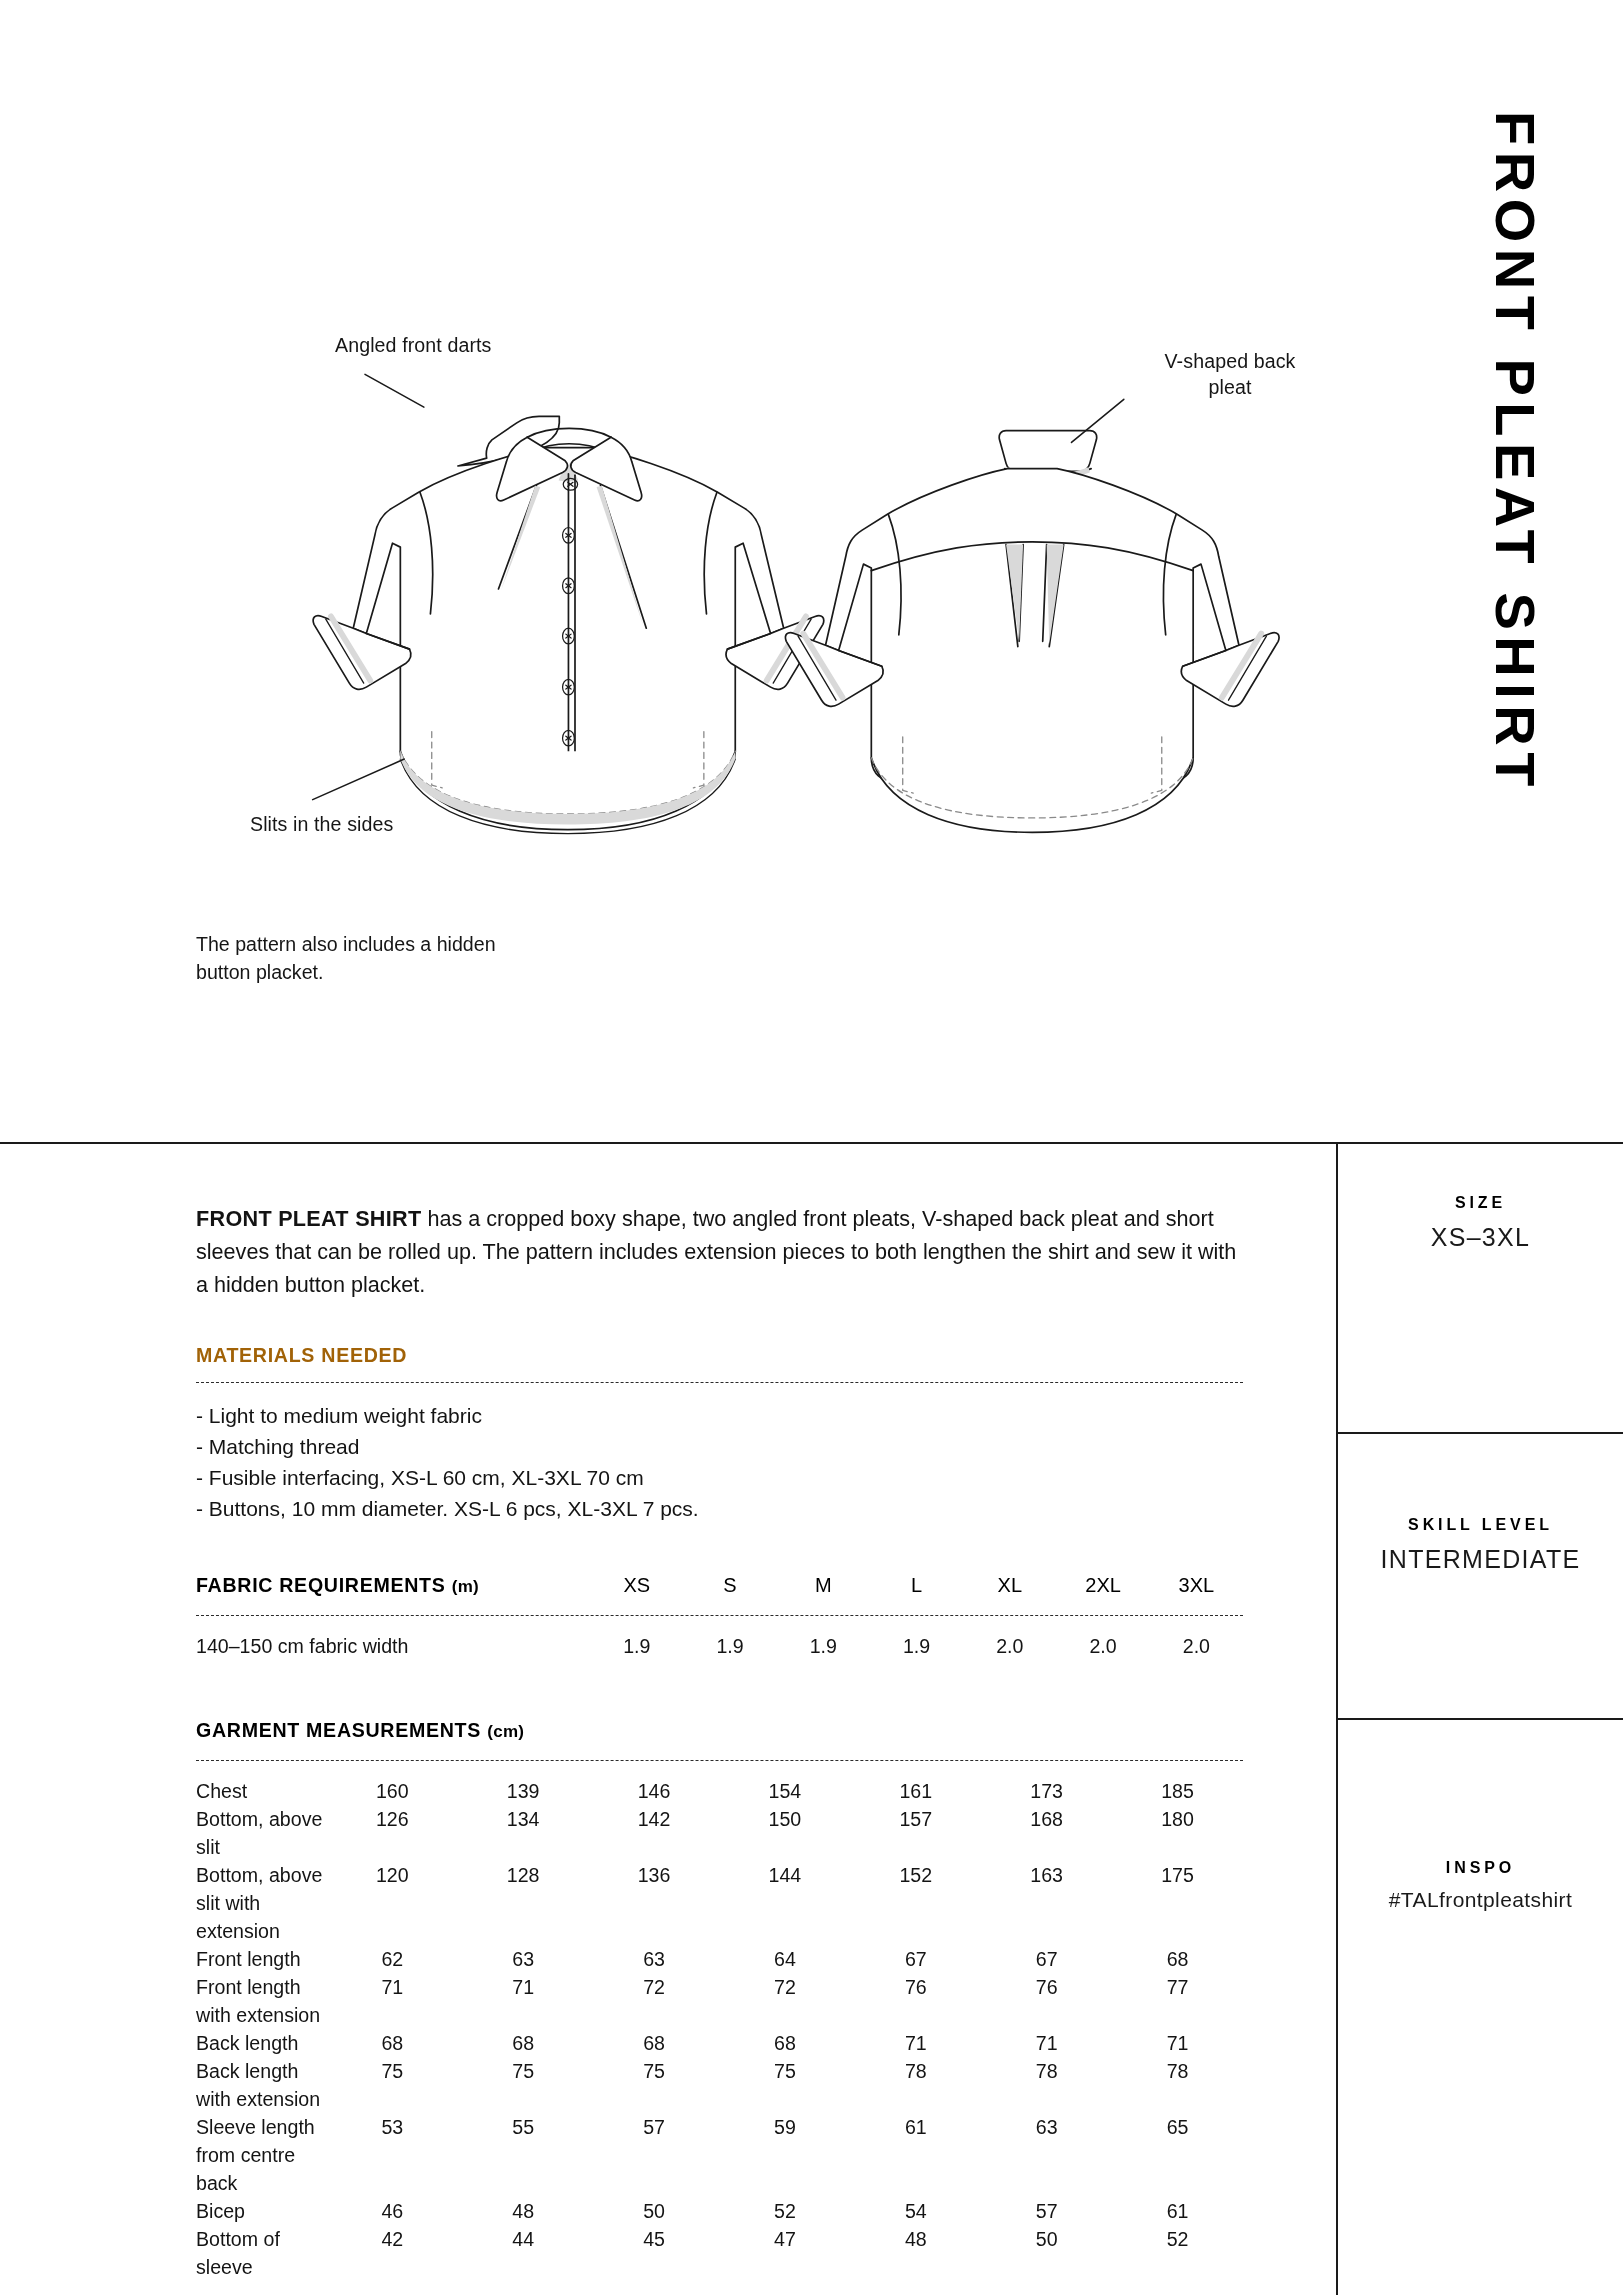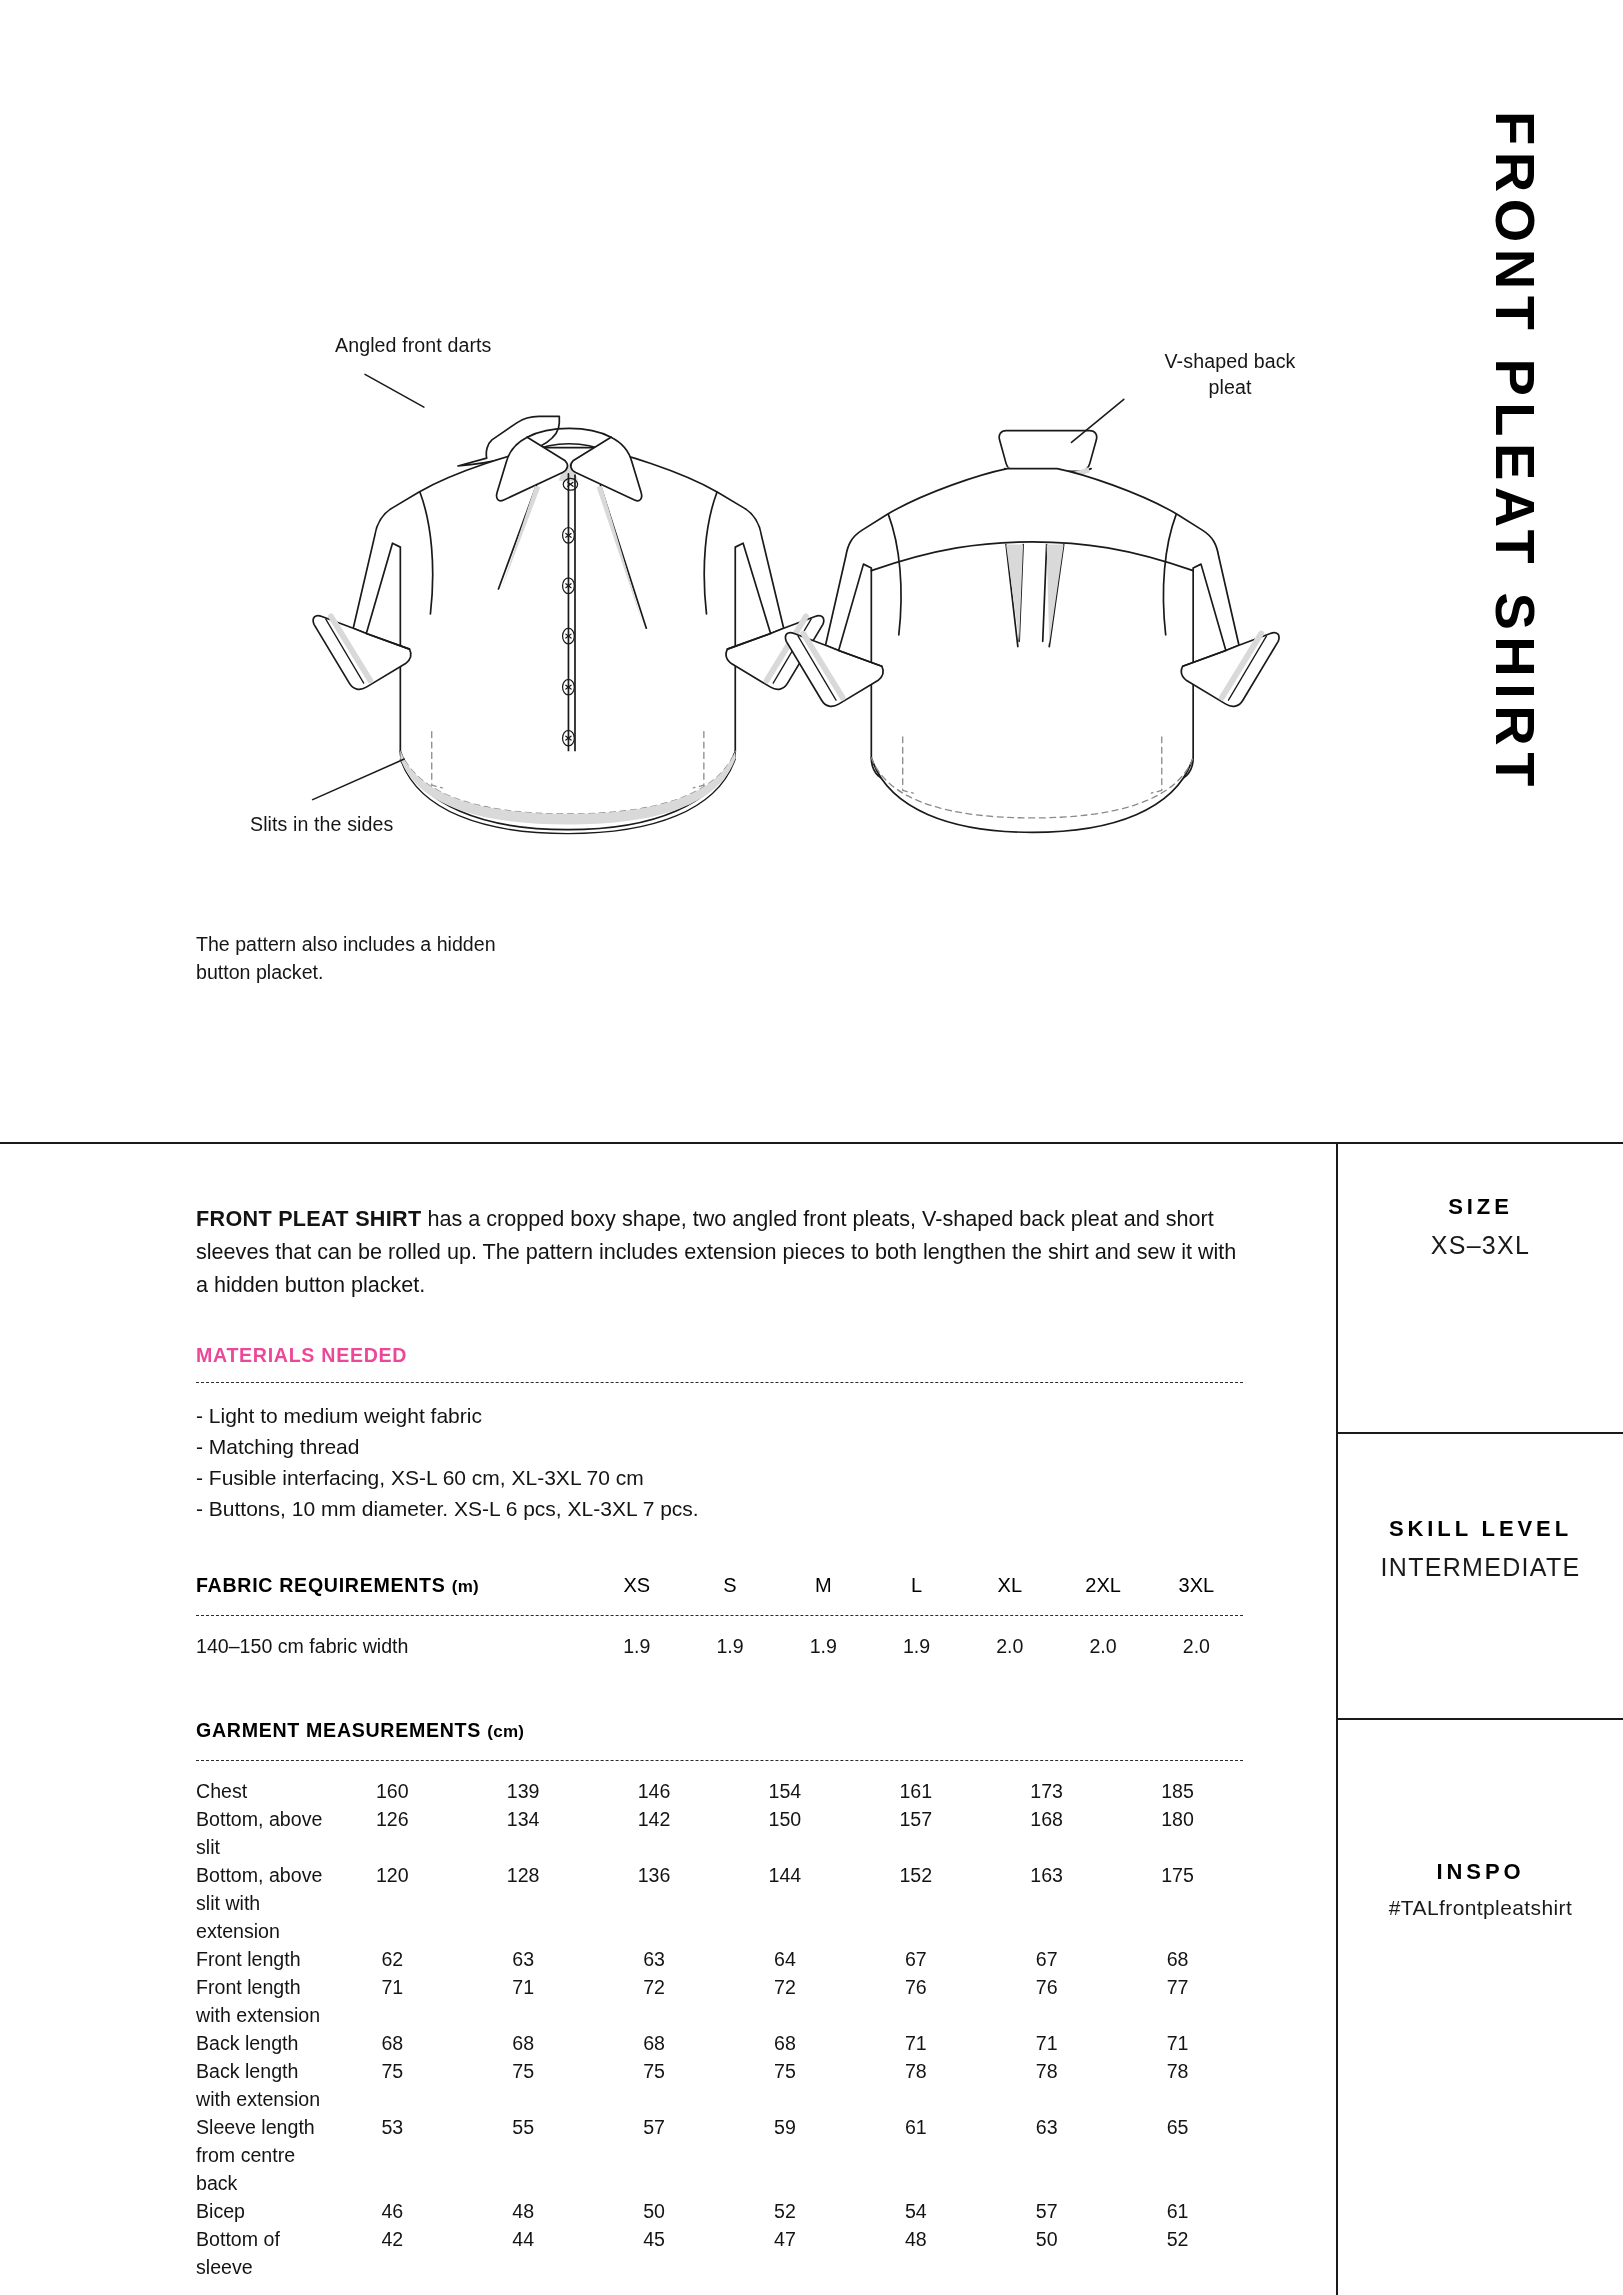--- a/index.html
+++ b/index.html
@@ -72,21 +72,21 @@
     line-height:1.52;
     color:#131313;
     margin-bottom:43px;
   }
   #intro .lead{ font-weight:700; letter-spacing:0.3px; }
 
   .section-head{
     font-weight:700;
     font-size:19.6px;
     letter-spacing:0.7px;
-    color:#ec4899;
+    color:#a16207;
   }
 
   .dashed-rule{
     border-top:1.3px dashed #2b2b2b;
     height:0;
     margin:14.4px 0 17px 0;
   }
 
   .mat-list{ list-style:none; font-size:21px; line-height:1.48; color:#141414; }
 
@@ -135,21 +135,21 @@
     position:relative;
     width:100%;
     text-align:center;
   }
   #panel-size       { height:288px; }
   #panel-skill      { height:286px; border-top:2px solid #1a1a1a; }
   #panel-inspo      { height:314px; border-top:2px solid #1a1a1a; }
 
   .panel-title{
     font-weight:700;
-    font-size:22px;
+    font-size:16px;
     letter-spacing:3.9px;
     color:#000;
     text-align:center;
   }
   .panel-value{
     font-size:25px;
     letter-spacing:1.3px;
     color:#1a1a1a;
     margin-top:10.5px;
   }

